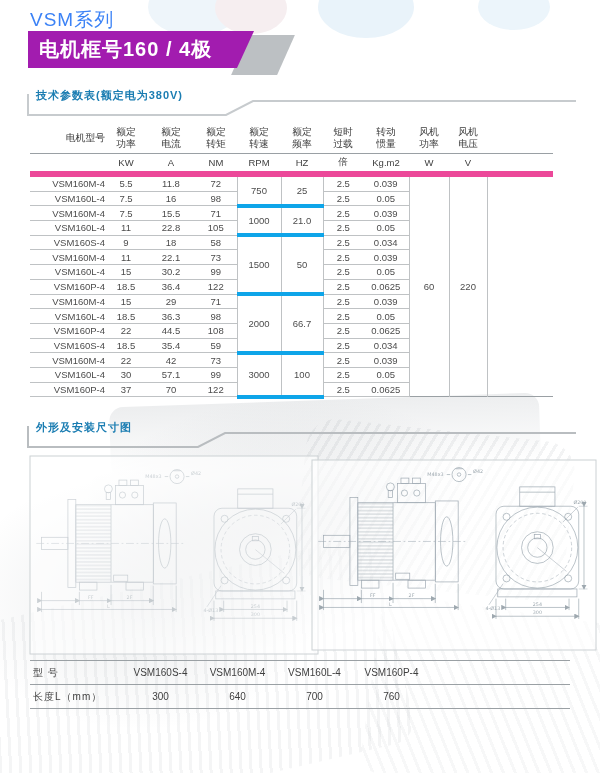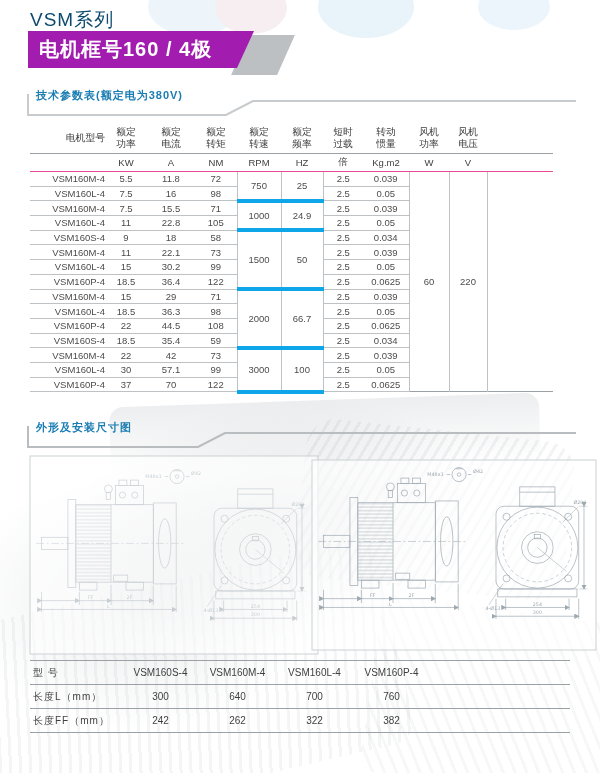--- a/index.html
+++ b/index.html
@@ -31,21 +31,21 @@
         background:repeating-linear-gradient(60deg,rgba(95,105,115,.10) 0 3px,rgba(0,0,0,0) 3px 11px);
         transform:rotate(8deg);opacity:.5;}
   .wm-e{left:110px;top:400px;width:430px;height:70px;
         background:linear-gradient(rgba(140,148,155,.16),rgba(140,148,155,0));
         border-radius:14px;transform:rotate(-2deg);}
   .wm-f{left:300px;top:430px;width:270px;height:160px;border-radius:30px;
         background:repeating-linear-gradient(115deg,rgba(95,105,115,.08) 0 3px,rgba(0,0,0,0) 3px 9px);
         transform:rotate(6deg);}
 
   
-  .series-title{left:30px;top:7px;font-size:19px;color:#0c4a6e;letter-spacing:1px;}
+  .series-title{left:30px;top:7px;font-size:19px;color:#3b82f6;letter-spacing:1px;}
   .banner-wrap{left:28px;top:31px;width:280px;height:46px;}
   .banner-stripe{position:absolute;left:212px;top:4px;width:46px;height:40px;
         background:#bcc0c3;transform:skewX(-24deg);}
   .banner-blue{position:absolute;left:0;top:0;width:226px;height:37px;background:#a21caf;
         clip-path:polygon(0 0,100% 0,calc(100% - 17px) 100%,0 100%);
         display:flex;align-items:center;padding-left:11px;box-sizing:border-box;
         color:#fff;font-weight:bold;font-size:20px;letter-spacing:1px;}
 
   
   .sec-title{position:absolute;color:#1b7db2;font-size:11px;font-weight:bold;letter-spacing:1px;}
@@ -53,21 +53,21 @@
   .sec2-title{left:36px;top:420px;}
   .sec-line{position:absolute;pointer-events:none;}
 
   
   #spec-table{position:absolute;left:30px;top:124px;width:523px;
         border-collapse:collapse;table-layout:fixed;color:#4c4c4c;
         border-bottom:1px solid #9aa0a4;background:transparent;}
   #spec-table th{font-weight:normal;color:#404040;vertical-align:middle;}
   #spec-table .ch{font-size:9.8px;line-height:12px;white-space:pre-line;
         border-bottom:1px solid #9aa0a4;padding:2px 0 3px;text-align:center;}
-  #spec-table .uh{font-size:9.5px;border-bottom:1px solid #ec4899;padding:2px 0;text-align:center;margin-top:40px;}
+  #spec-table .uh{font-size:9.5px;border-bottom:6px solid #ec4899;padding:2px 0;text-align:center;margin-top:40px;}
   #spec-table td{height:13.7px;text-align:center;font-size:9.5px;padding:0;}
   #spec-table .cl{text-align:right;padding-left:3px;}
   #spec-table .bd{border-bottom:1px solid #bfc2c4;}
   #spec-table .gl{border-left:1px solid #bfc2c4;}
   #spec-table .gr{border-right:1px solid #bfc2c4;}
   #spec-table .gb{border-bottom:4px solid #0ea5e9;}
 
   
   #drawing{position:absolute;left:0;top:448px;}
   #drawing .panel{fill:rgba(255,255,255,0.62);stroke:#ccd1d4;stroke-width:1;}
@@ -179,21 +179,21 @@
         <td class="bd">98</td>
         <td class="bd">2.5</td>
         <td class="bd gr">0.05</td>
       </tr>
       <tr>
         <td class="bd cl">VSM160M-4</td>
         <td class="bd">7.5</td>
         <td class="bd">15.5</td>
         <td class="bd">71</td>
         <td class="gl gr gb" rowspan="2">1000</td>
-        <td class="gr gb" rowspan="2">24.9</td>
+        <td class="gr gb" rowspan="2">21.0</td>
         <td class="bd">2.5</td>
         <td class="bd gr">0.039</td>
       </tr>
       <tr>
         <td class="bd cl">VSM160L-4</td>
         <td class="bd">11</td>
         <td class="bd">22.8</td>
         <td class="bd">105</td>
         <td class="bd">2.5</td>
         <td class="bd gr">0.05</td>
@@ -418,22 +418,14 @@
     </thead>
   <tbody>
       <tr>
         <th class="lbl">长度L（mm）</th>
         <td>300</td>
         <td>640</td>
         <td>700</td>
         <td>760</td>
         <td></td>
       </tr>
-      <tr>
-        <th class="lbl">长度FF（mm）</th>
-        <td>242</td>
-        <td>262</td>
-        <td>322</td>
-        <td>382</td>
-        <td></td>
-      </tr>
     </tbody>
 </table>
 
 </body></html>

